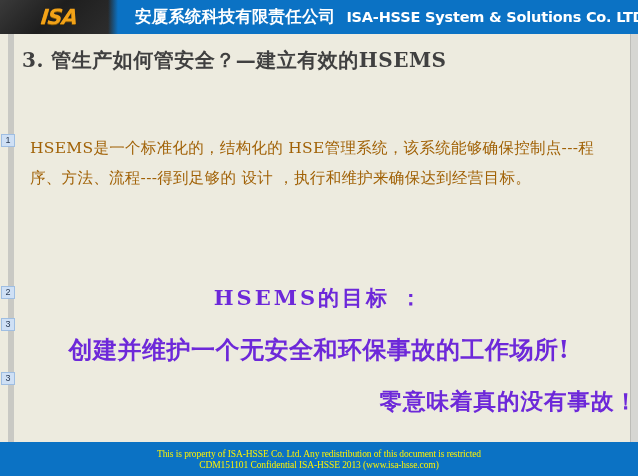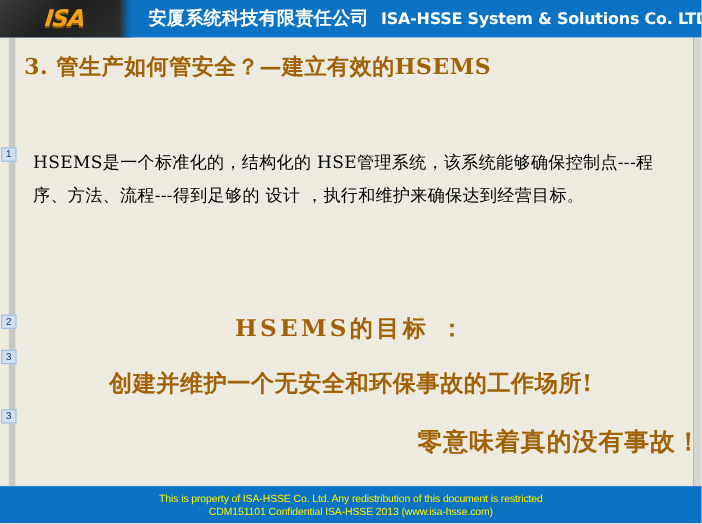--- a/index.html
+++ b/index.html
@@ -106,59 +106,59 @@
     font-weight: bold;
     font-size: 14.5px;
     letter-spacing: -0.2px;
   }
 
   
   .slide-title {
     position: absolute;
     left: 22px;
     top: 47px;
-    color: #a16207;
+    color: #404040;
     font-family: "DejaVu Serif", "Liberation Serif", serif;
     font-weight: bold;
     font-size: 20px;
     letter-spacing: 0.5px;
     white-space: nowrap;
   }
 
   
   .body-block {
     position: absolute;
     left: 30px;
     top: 133px;
     width: 580px;
-    color: #000000;
+    color: #a16207;
     font-family: "DejaVu Serif", "Liberation Serif", serif;
     font-size: 15.5px;
     line-height: 30px;
     letter-spacing: 0.3px;
   }
 
   
   .red-line {
     position: absolute;
     width: 638px;
     text-align: center;
-    color: #a16207;
+    color: #6d28d9;
     font-family: "DejaVu Serif", "Liberation Serif", serif;
     font-weight: bold;
     white-space: nowrap;
   }
   .red-goal {
     top: 284px;
     font-size: 21px;
     letter-spacing: 3px;
   }
   .red-l1 {
     top: 334px;
-    font-size: 21px;
+    font-size: 24px;
     letter-spacing: 0.5px;
   }
   .red-l2 {
     top: 386px;
     font-size: 22.5px;
     letter-spacing: 1px;
     text-align: right;
   }
 
   
@@ -187,21 +187,21 @@
     height: 34px;
     background: #0B72C4;
     display: flex;
     flex-direction: column;
     align-items: center;
     justify-content: center;
     gap: 1px;
   }
   .footer-line {
     color: #FFF200;
-    font-family: Liberation Sans, sans-serif;
+    font-family: Liberation Serif, serif;
     font-size: 9.5px;
     white-space: nowrap;
     letter-spacing: -0.1px;
   }
 </style>
 </head>
 <body>
 
 <div id="slide">
 

